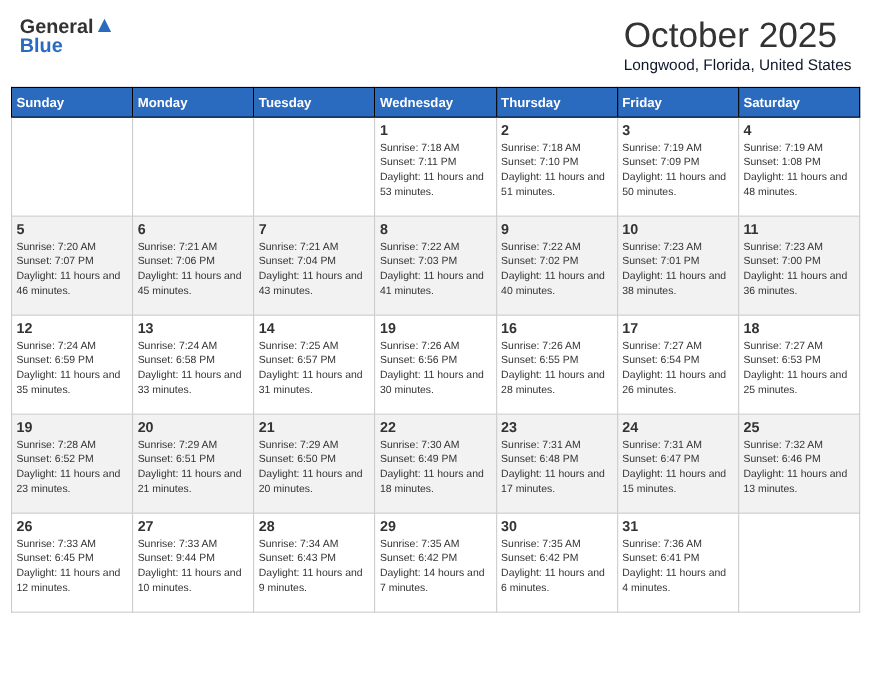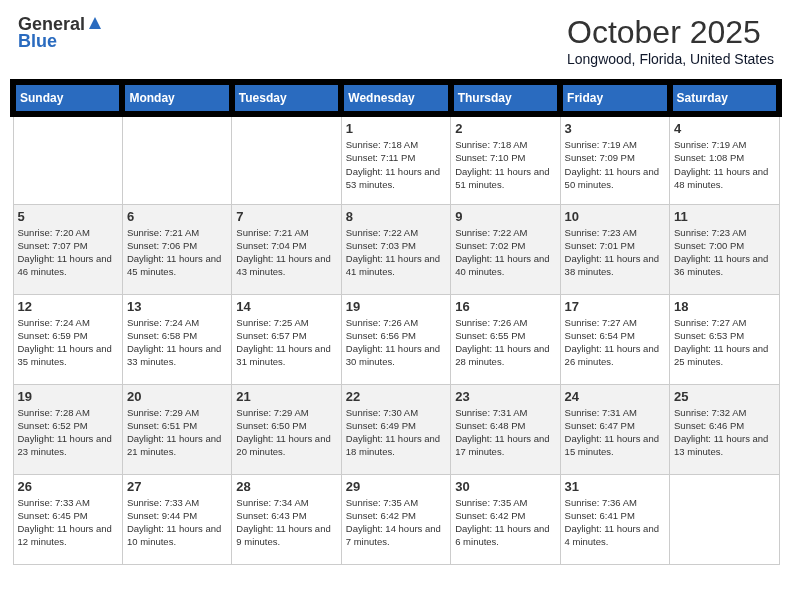--- a/index.html
+++ b/index.html
@@ -43,21 +43,21 @@
       border-collapse: collapse;
       table-layout: fixed;
     }
     th {
       background-color: #2a6bbf;
       color: #fff;
       font-size: 12px;
       font-weight: bold;
       padding: 6px 4px;
       text-align: left;
-      border: 6px solid #000000;
+      border: 1px solid #000000;
     }
     td {
       border: 1px solid #ccc;
       vertical-align: top;
       padding: 4px;
       font-size: 10px;
       color: #333;
       height: 90px;
     }
     .day-num {

